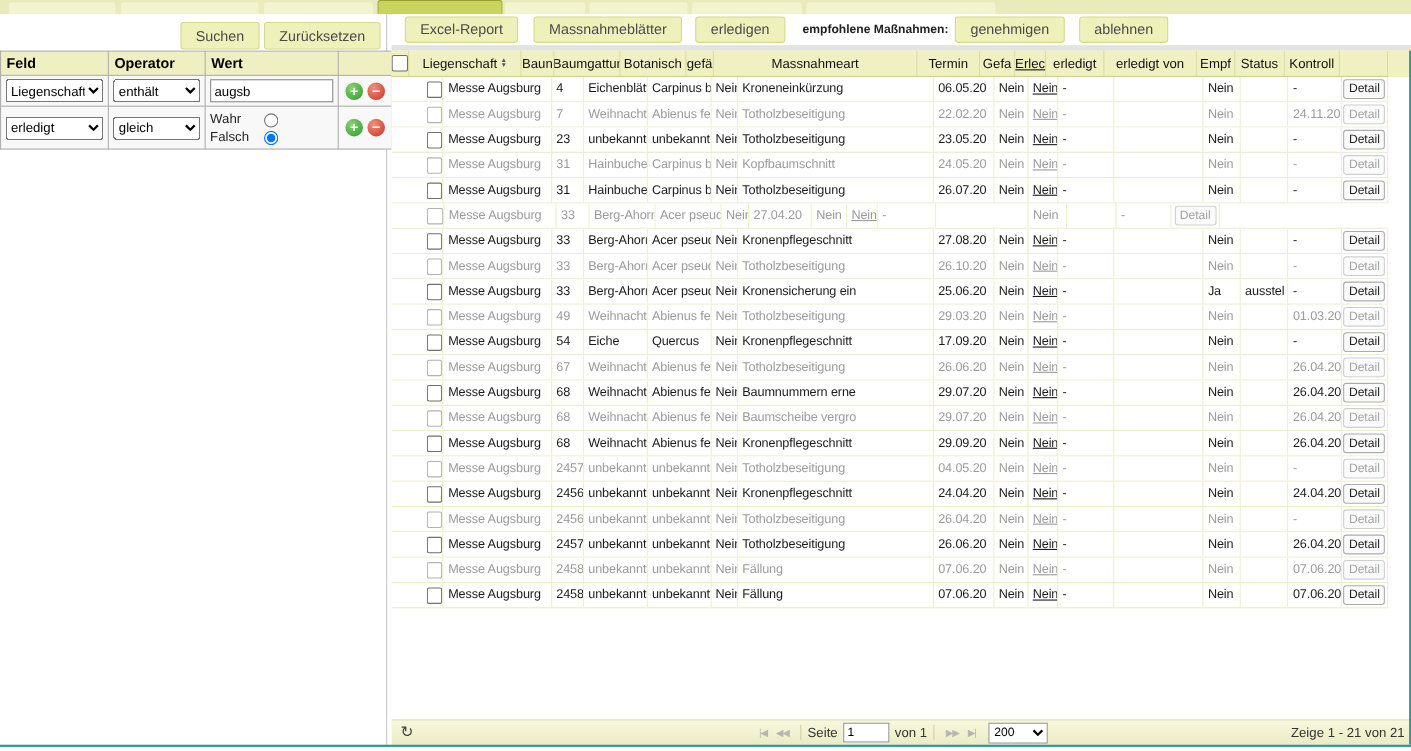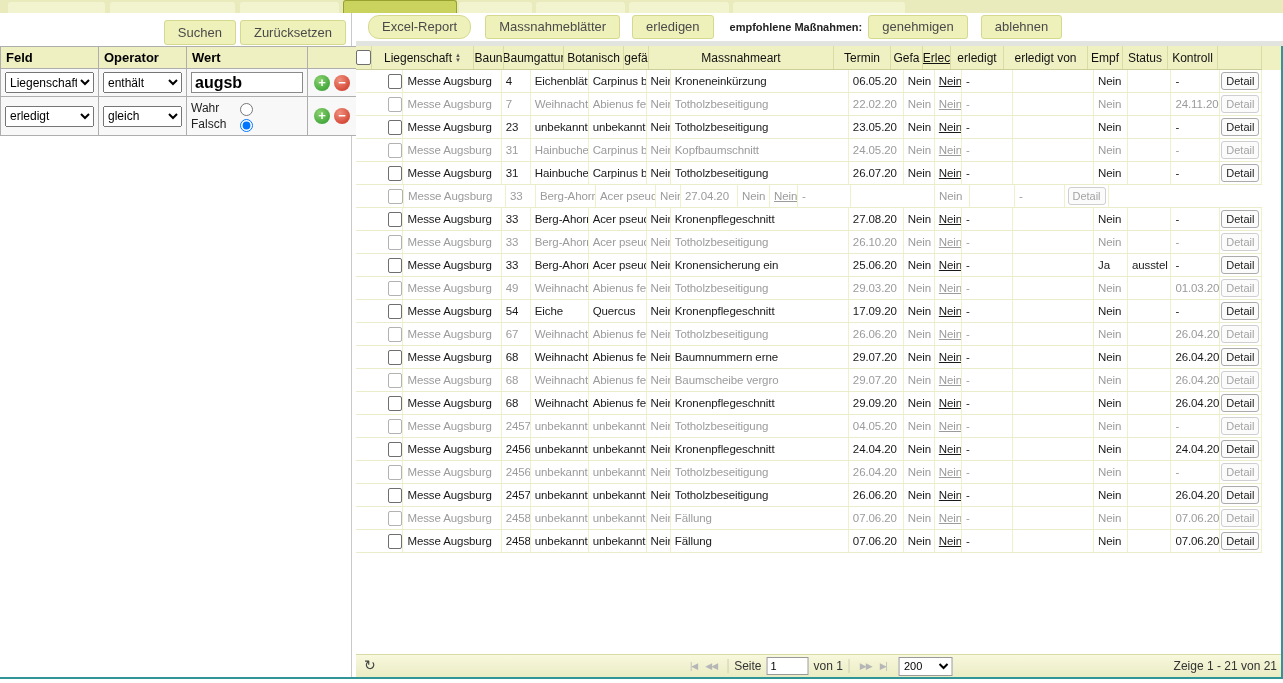--- a/index.html
+++ b/index.html
@@ -14,33 +14,33 @@
               border-right:1px solid #c9c9c9;box-sizing:border-box;}
   .panel-buttons{position:absolute;top:7px;right:5px;display:flex;gap:4px;}
   .ybtn{height:25px;line-height:23px;padding:0 13px;background:#eff1ba;border:1px solid #d5d98d;
         border-radius:3px;font-size:13px;color:#4a4a4a;font-family:inherit;cursor:pointer;white-space:nowrap;}
   table.filter-table{position:absolute;left:0;top:33px;width:348px;border-collapse:collapse;font-size:12px;}
   .filter-table th{background:#eff0c1;font-size:13px;font-weight:bold;text-align:left;
                    padding:2px 5px;height:17px;color:#000;border:1px solid #aeaeae;}
   .filter-table td{background:#f8f8f8;padding:3px 4px;border:1px solid #aeaeae;vertical-align:middle;}
   .filter-table select{font-size:12px;font-family:inherit;height:21px;}
   .sel-field{width:89px;} .sel-op{width:79px;}
-  input.wert-input{width:104px;height:17px;border:1px solid #8a8a8a;font-size:16px;padding:1px 3px;font-family:inherit;font-weight:bold;}
+  input.wert-input{width:104px;height:17px;border:1px solid #8a8a8a;font-size:12px;padding:1px 3px;font-family:inherit;}
   .radio-line{display:flex;align-items:center;font-size:12px;color:#222;height:16px;}
   .radio-line .rlabel{width:44px;}
   .actions-cell{text-align:center;white-space:nowrap;}
   .circle-icon{display:inline-block;width:16px;height:16px;border-radius:50%;color:#fff;font-weight:bold;
                font-size:13px;line-height:15px;text-align:center;vertical-align:middle;cursor:pointer;margin:0 2px;}
   .icon-add{background:radial-gradient(circle at 35% 30%,#8ad06e,#2c9a2c);}
   .icon-remove{background:radial-gradient(circle at 35% 30%,#f0907e,#cc2f1e);}
   
   .grid-panel{position:absolute;left:356px;top:13px;width:927px;height:664px;background:#fff;}
   .toolbar{position:absolute;left:0;top:0;width:100%;height:28px;display:flex;align-items:center;}
   .toolbar .ybtn{height:24px;line-height:22px;}
-  .b-excel{margin-left:12px;border-radius:11px;} .b-mass{margin-left:14px;} .b-erl{margin-left:12px;}
+  .b-excel{margin-left:12px;} .b-mass{margin-left:14px;} .b-erl{margin-left:12px;}
   .toolbar-label{font-size:11px;font-weight:bold;color:#222;margin-left:16px;margin-right:2px;white-space:nowrap;}
   .b-gen{margin-left:4px;} .b-abl{margin-left:13px;}
   .gray-strip{position:absolute;top:28px;left:0;width:100%;height:5px;background:#e2e5df;}
   .grid-header{position:absolute;top:33px;left:0;width:925px;height:24px;display:flex;background:#f0f1c2;
                border-bottom:1px solid #cdcf9a;box-sizing:border-box;}
   .hcell{box-sizing:border-box;border-right:1px solid #dadca6;height:100%;font-size:12px;color:#111;
          display:flex;align-items:center;justify-content:center;overflow:hidden;white-space:nowrap;cursor:pointer;}
   .sort-icon{display:inline-flex;flex-direction:column;margin-left:3px;color:#555;font-size:6px;line-height:5px;}
   
   .col-cb{width:16px;}  .col-lieg{width:102px;} .col-nr{width:30px;}  .col-gatt{width:60px;}

